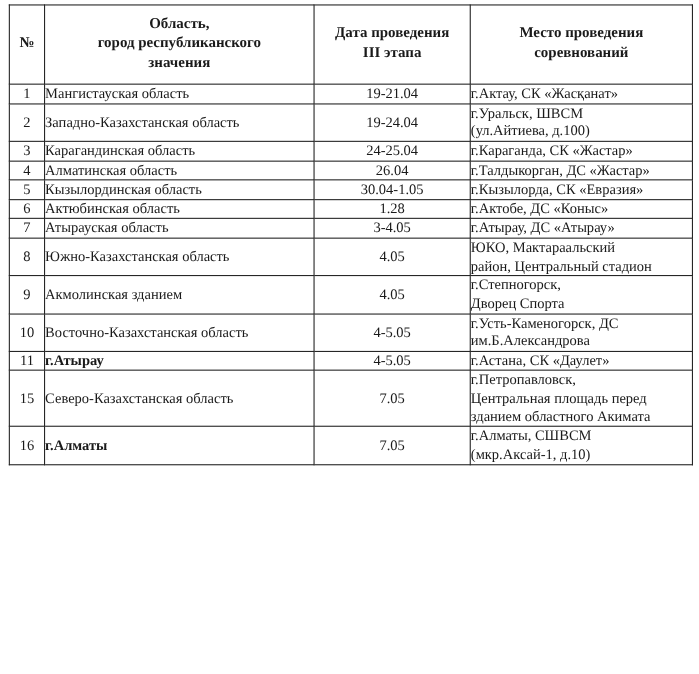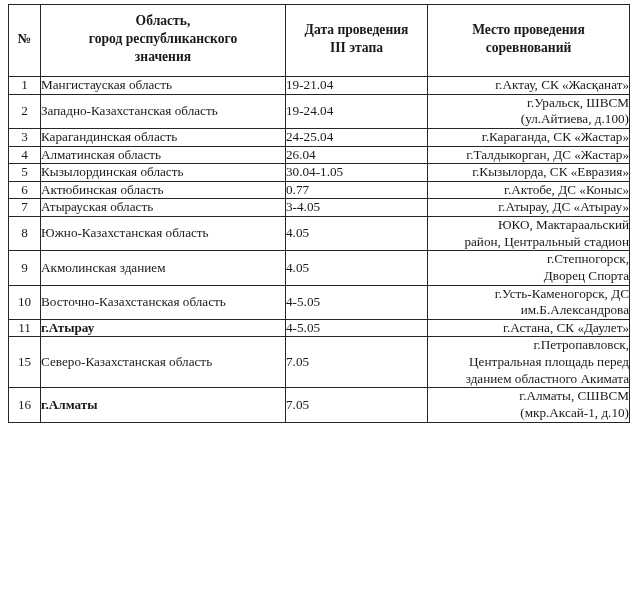--- a/index.html
+++ b/index.html
@@ -66,26 +66,25 @@
     padding: 4px 2px;
   }
 
   td.cell-obl {
     text-align: left;
     padding: 4px 4px 4px 8px;
     margin-left: 44px;
   }
 
   td.cell-date {
-    text-align: left;
+    text-align: center;
     padding: 4px 4px;
   }
 
   td.cell-place {
-    text-align: right;
     padding: 4px 8px 4px 4px;
   }
 
   tr.bold-row td.cell-obl { font-weight: bold; }
 </style>
 </head>
 <body>
 
 <div class="sheet">
   <table class="schedule">
@@ -140,21 +139,21 @@
         </tr>
         <tr>
           <td class="cell-num">5</td>
           <td class="cell-obl">Кызылординская область</td>
           <td class="cell-date">30.04-1.05</td>
           <td class="cell-place"><span>г.Кызылорда, СК «Евразия»</span></td>
         </tr>
         <tr>
           <td class="cell-num">6</td>
           <td class="cell-obl">Актюбинская область</td>
-          <td class="cell-date">0.77</td>
+          <td class="cell-date">1.28</td>
           <td class="cell-place"><span>г.Актобе, ДС «Коныс»</span></td>
         </tr>
         <tr>
           <td class="cell-num">7</td>
           <td class="cell-obl">Атырауская область</td>
           <td class="cell-date">3-4.05</td>
           <td class="cell-place"><span>г.Атырау, ДС «Атырау»</span></td>
         </tr>
         <tr>
           <td class="cell-num">8</td>

